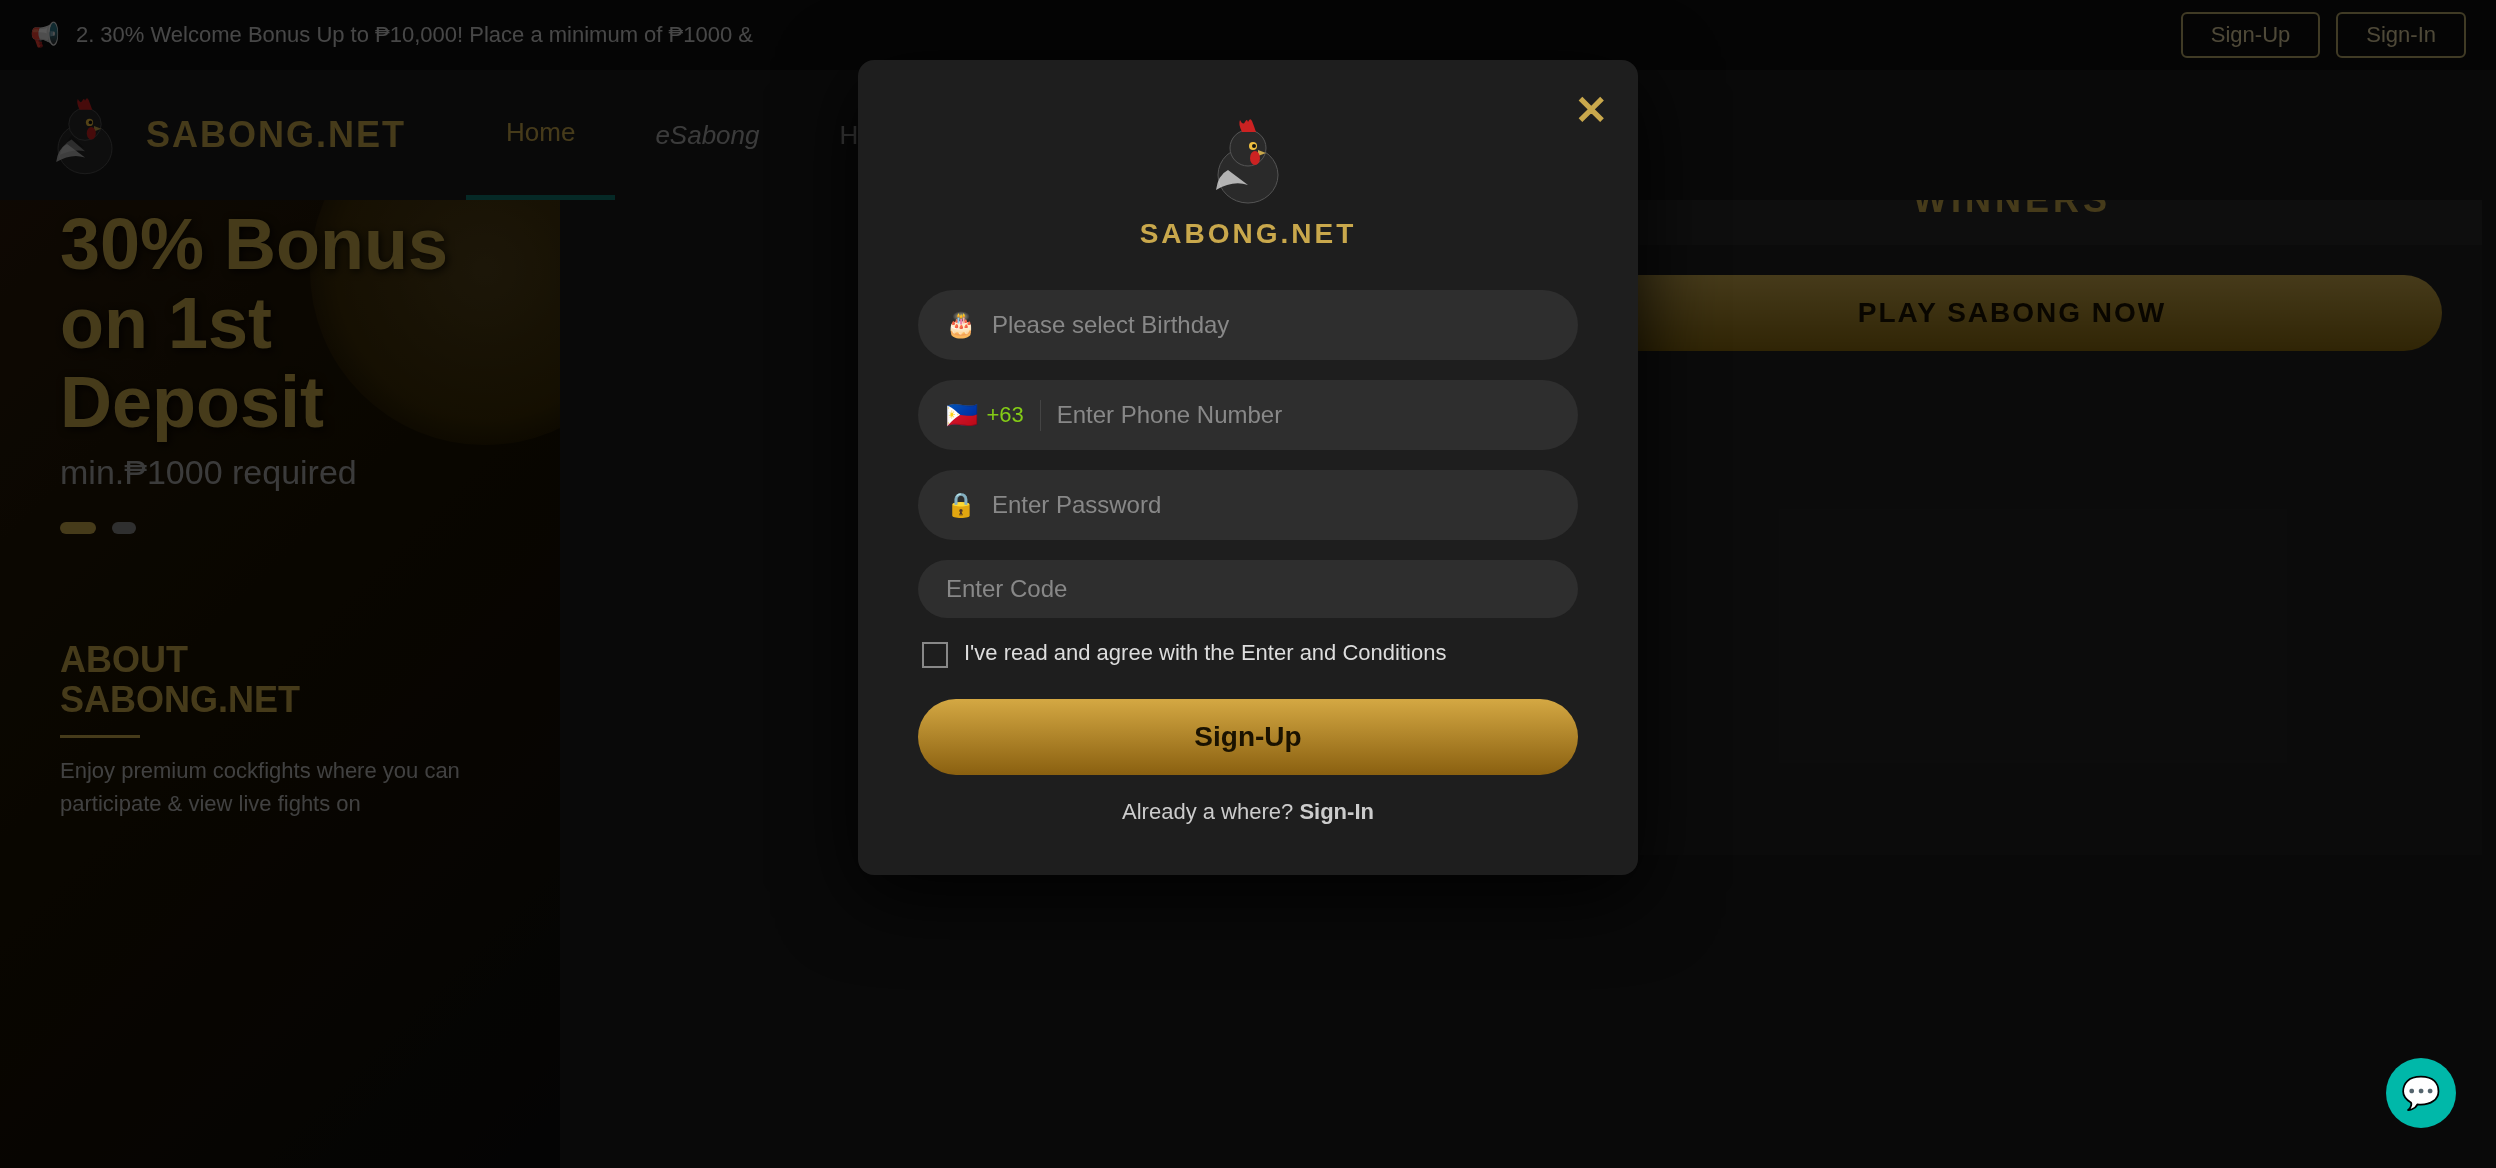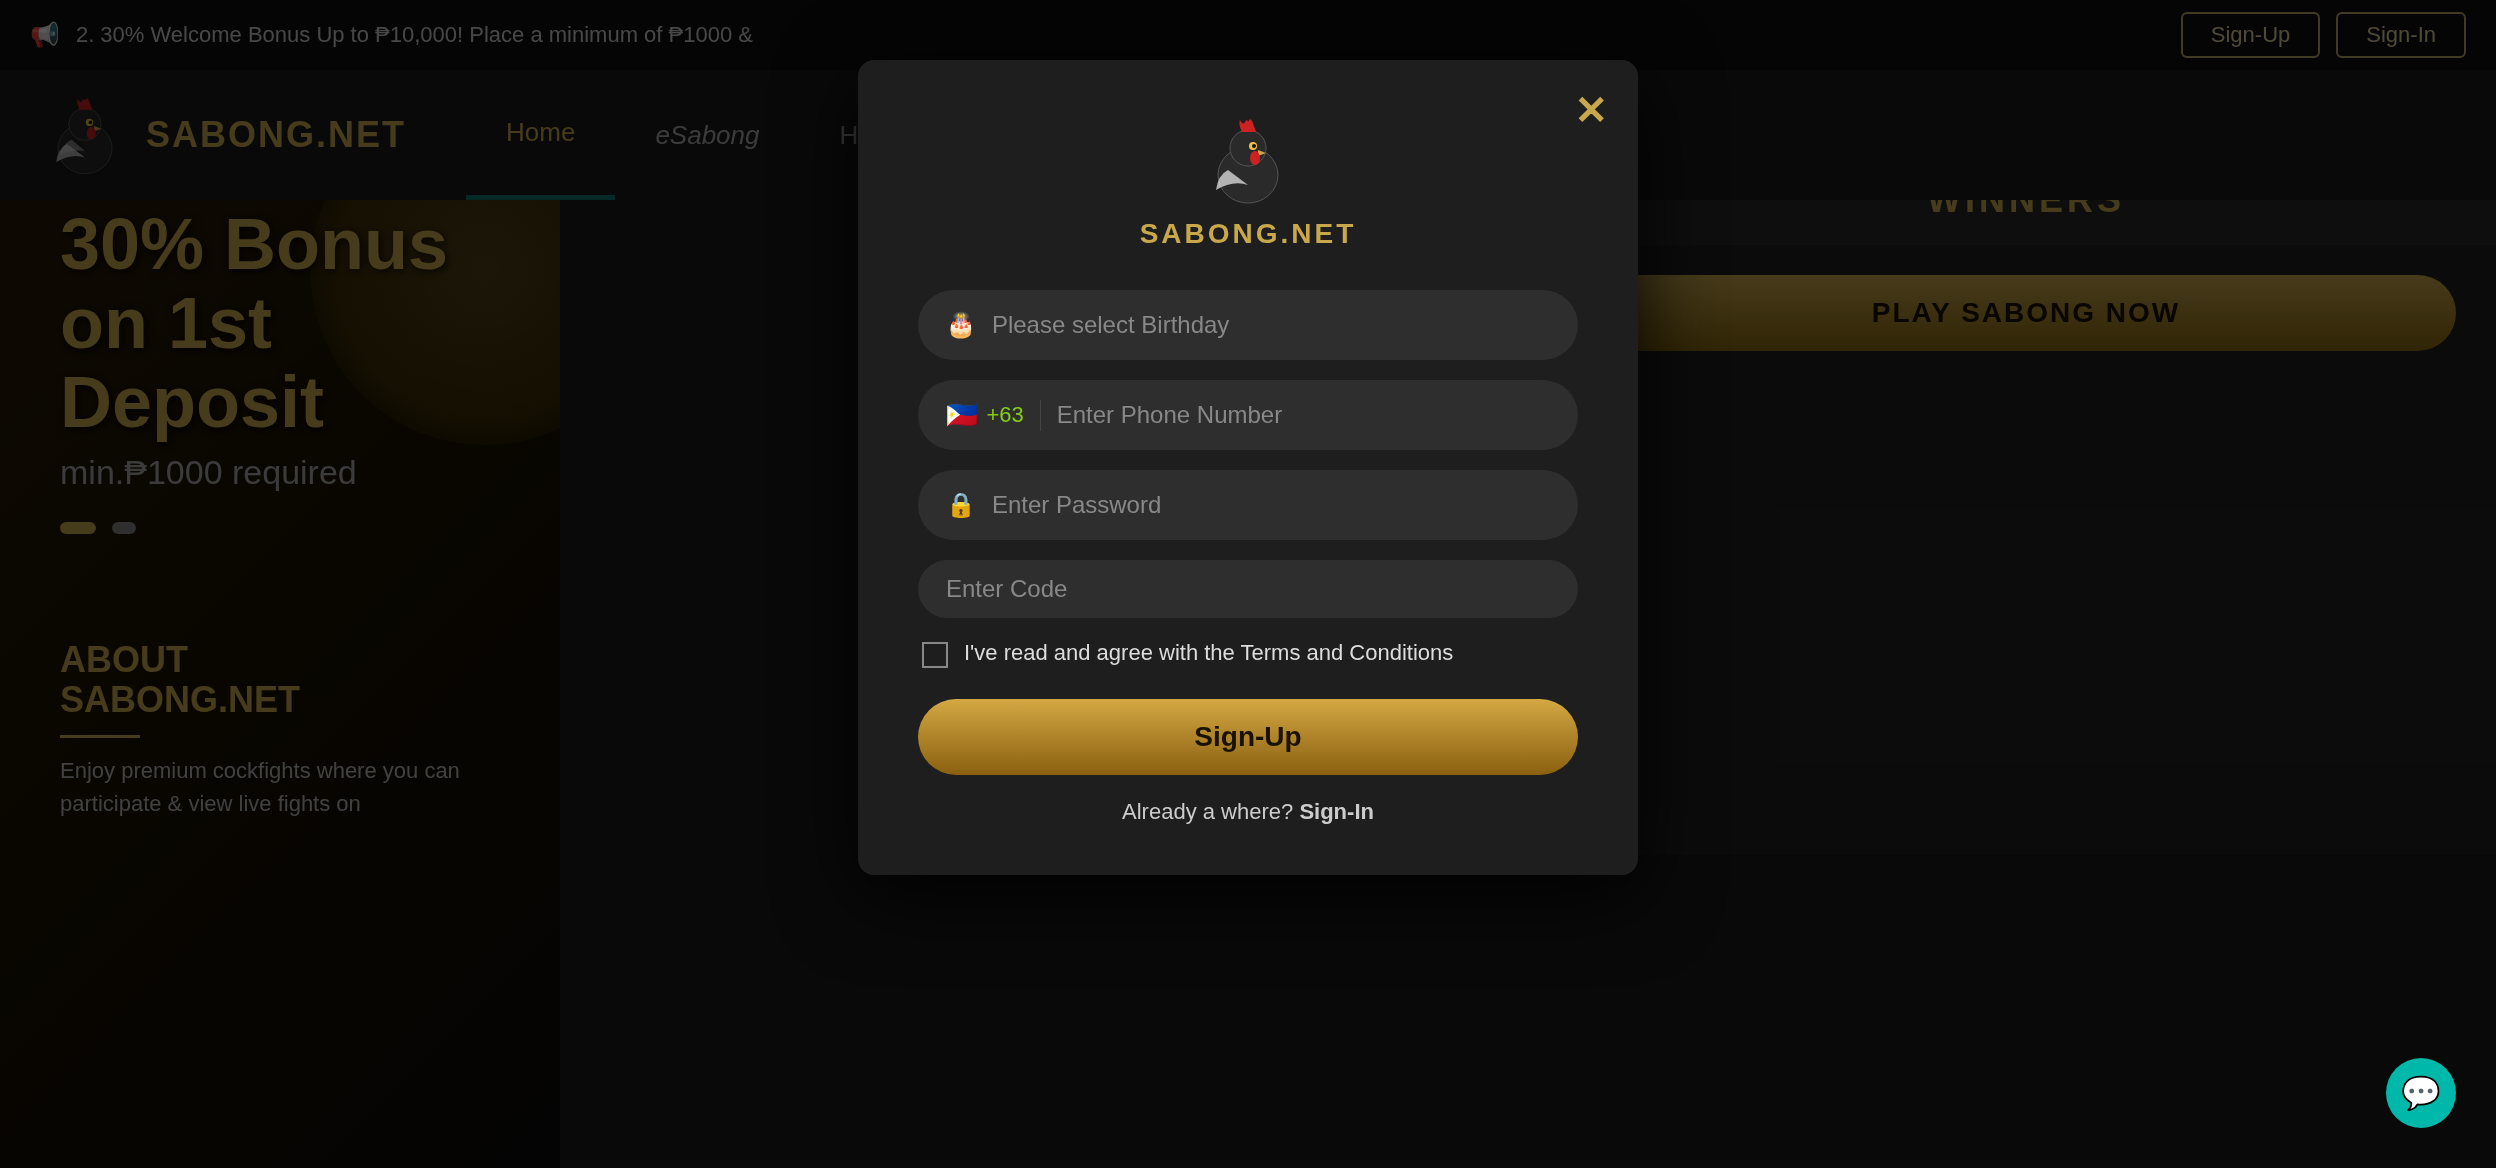--- a/index.html
+++ b/index.html
@@ -174,21 +174,21 @@
     .about-desc {
       color: #bbb;
       font-size: 22px;
       line-height: 1.5;
     }
 
     
     .right-panel {
       position: absolute;
       top: 155px;
-      right: 0;
+      right: 14px;
       width: 940px;
       height: 700px;
       background: #222;
     }
     .winners-header {
       background: #2a2a2a;
       padding: 24px 40px;
       text-align: center;
     }
     .winners-title {
@@ -519,21 +519,21 @@
     
     <div class="code-row">
       <div class="code-input-wrap">
         <input class="code-input" type="text" placeholder="Enter Code" style="">
       </div>
     </div>
 
     
     <div class="terms-row">
       <input type="checkbox" class="terms-checkbox" style="">
-      <span class="terms-text">I've read and agree with the Terms and Conditions</span>
+      <span class="terms-text">I've read and agree with the Enter and Conditions</span>
     </div>
 
     
     <button class="signup-btn">Sign-Up</button>
 
     
     <div class="signin-row">
       <span>Already a where?</span>
       <span> </span>
       <span class="signin-link">Sign-In</span>

